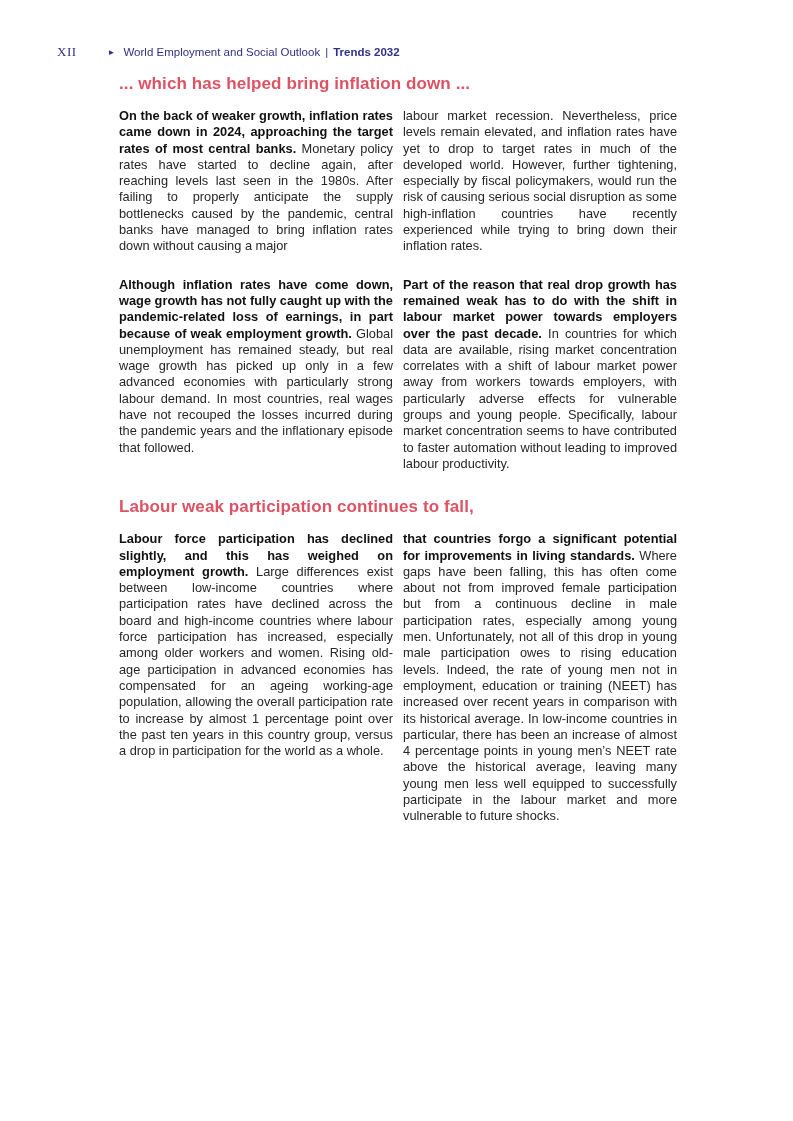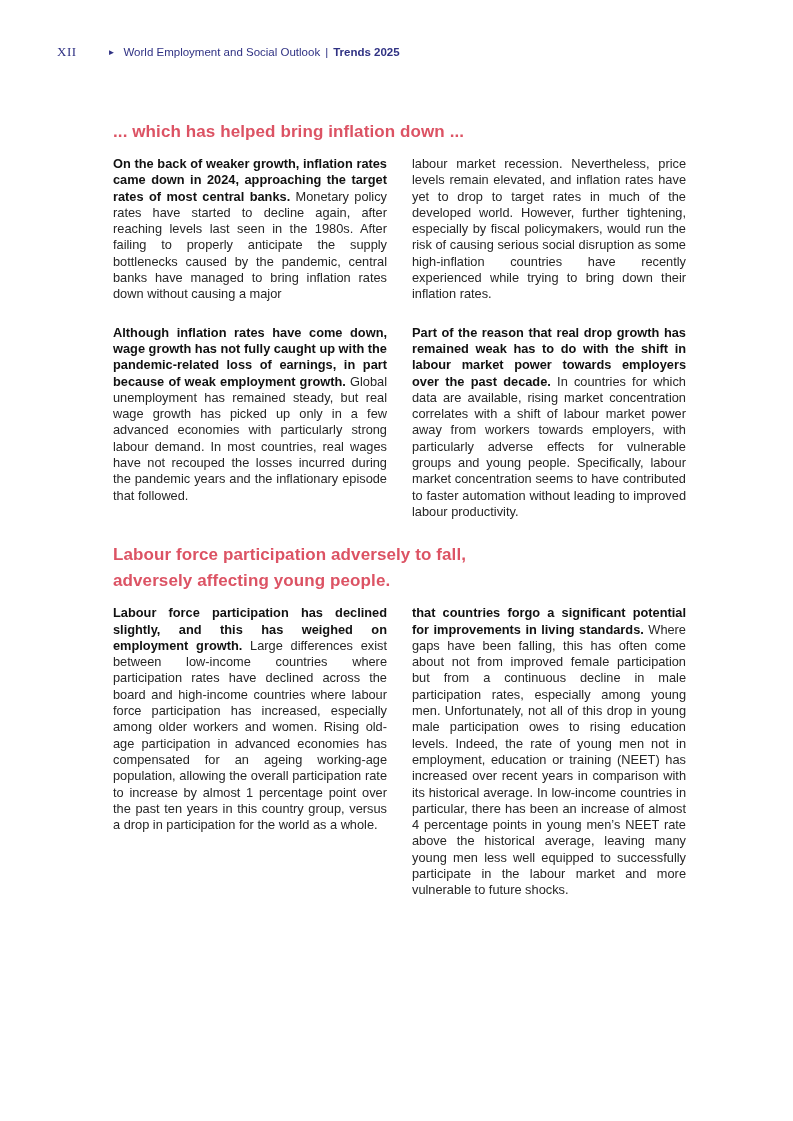--- a/index.html
+++ b/index.html
@@ -39,39 +39,39 @@
     margin-right: 8px;
     position: relative;
     top: -1px;
   }
   .hsep { margin: 0 5px; color: var(--header-navy); }
   .hbold { font-weight: bold; }
   
   .content {
     position: absolute;
     top: 0;
-    left: 113px;
+    left: 119px;
     width: 570px;
-    padding-top: 119px;
+    padding-top: 71px;
   }
   .sec {
     margin-bottom: 22px;
   }
   .sec-heading {
     color: var(--accent-red);
     font-size: 17px;
     font-weight: bold;
     line-height: 26px;
     letter-spacing: 0.1px;
     margin-bottom: 11px;
   }
   .sec-heading .hline { display: block; }
   .cols {
     display: flex;
-    gap: 25px;
+    gap: 10px;
   }
   .col {
     width: 274px;
     flex: 0 0 auto;
   }
   .para {
     font-size: 12.8px;
     line-height: 16.3px;
     color: var(--body-text);
     text-align: justify;
@@ -115,21 +115,21 @@
 </head>
 <body>
 
 <div class="page">
 
   <header class="running-header">
     <span class="pagenum">XII</span>
     <span class="arrow">►</span>
     <span class="htitle">World Employment and Social Outlook</span>
     <span class="hsep">|</span>
-    <span class="hbold">Trends 2025</span>
+    <span class="hbold">Trends 2032</span>
   </header>
 
   <main class="content">
 
     <section class="sec">
       <h2 class="sec-heading">
         <span class="hline">... which has helped bring inflation down ...</span>
       </h2>
       <div class="cols">
         <div class="col">
@@ -158,22 +158,21 @@
           <p class="para">
             <strong>Part of the reason that real drop growth has remained weak has to do with the shift in labour market power towards employers over the past decade.</strong>
             <span>In countries for which data are available, rising market concentration correlates with a shift of labour market power away from workers towards employers, with particularly adverse effects for vulnerable groups and young people. Specifically, labour market concentration seems to have contributed to faster automation without leading to improved labour productivity.</span>
           </p>
         </div>
       </div>
     </section>
 
     <section class="sec">
       <h2 class="sec-heading">
-        <span class="hline">Labour force participation adversely to fall,</span>
-        <span class="hline">adversely affecting young people.</span>
+        <span class="hline">Labour weak participation continues to fall,</span>
       </h2>
       <div class="cols">
         <div class="col">
           <p class="para">
             <strong>Labour force participation has declined slightly, and this has weighed on employment growth.</strong>
             <span>Large differences exist between low-income countries where participation rates have declined across the board and high-income countries where labour force participation has increased, especially among older workers and women. Rising old-age participation in advanced economies has compensated for an ageing working-age population, allowing the overall participation rate to increase by almost 1 percentage point over the past ten years in this country group, versus a drop in participation for the world as a whole.</span>
           </p>
         </div>
         <div class="col">
           <p class="para">

